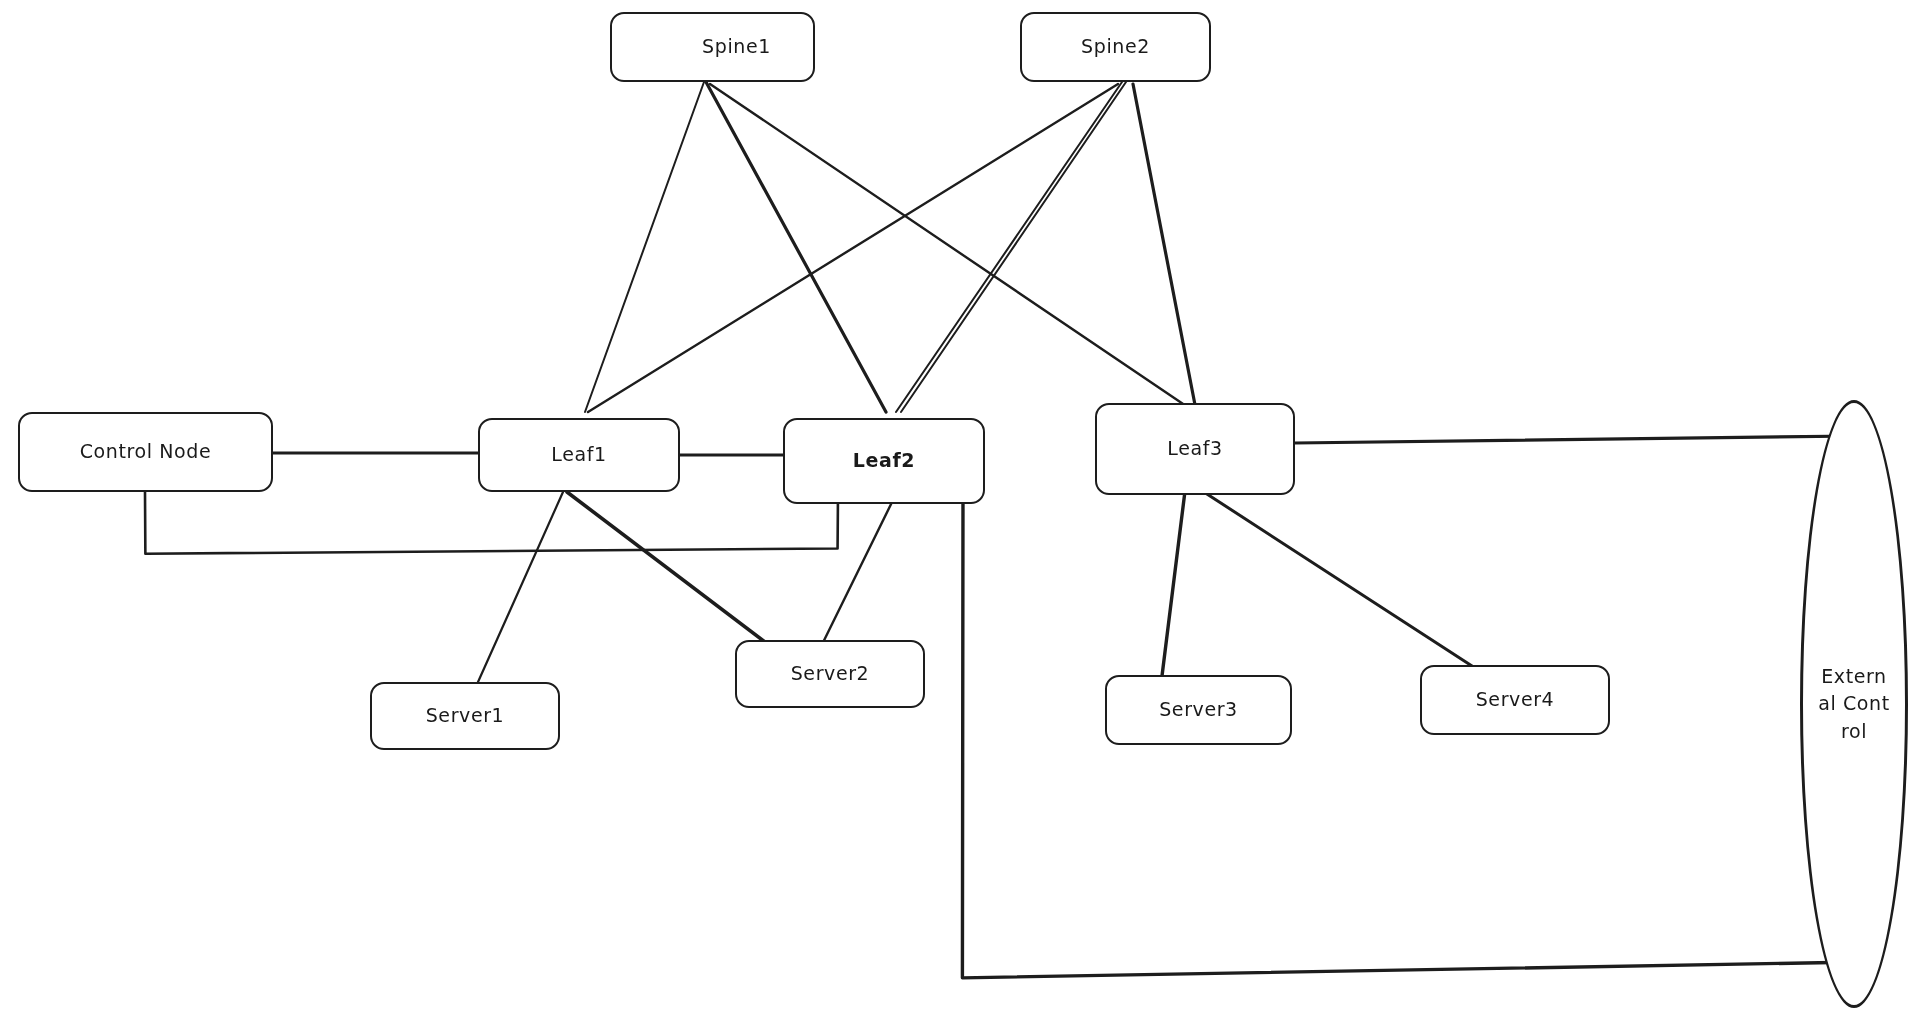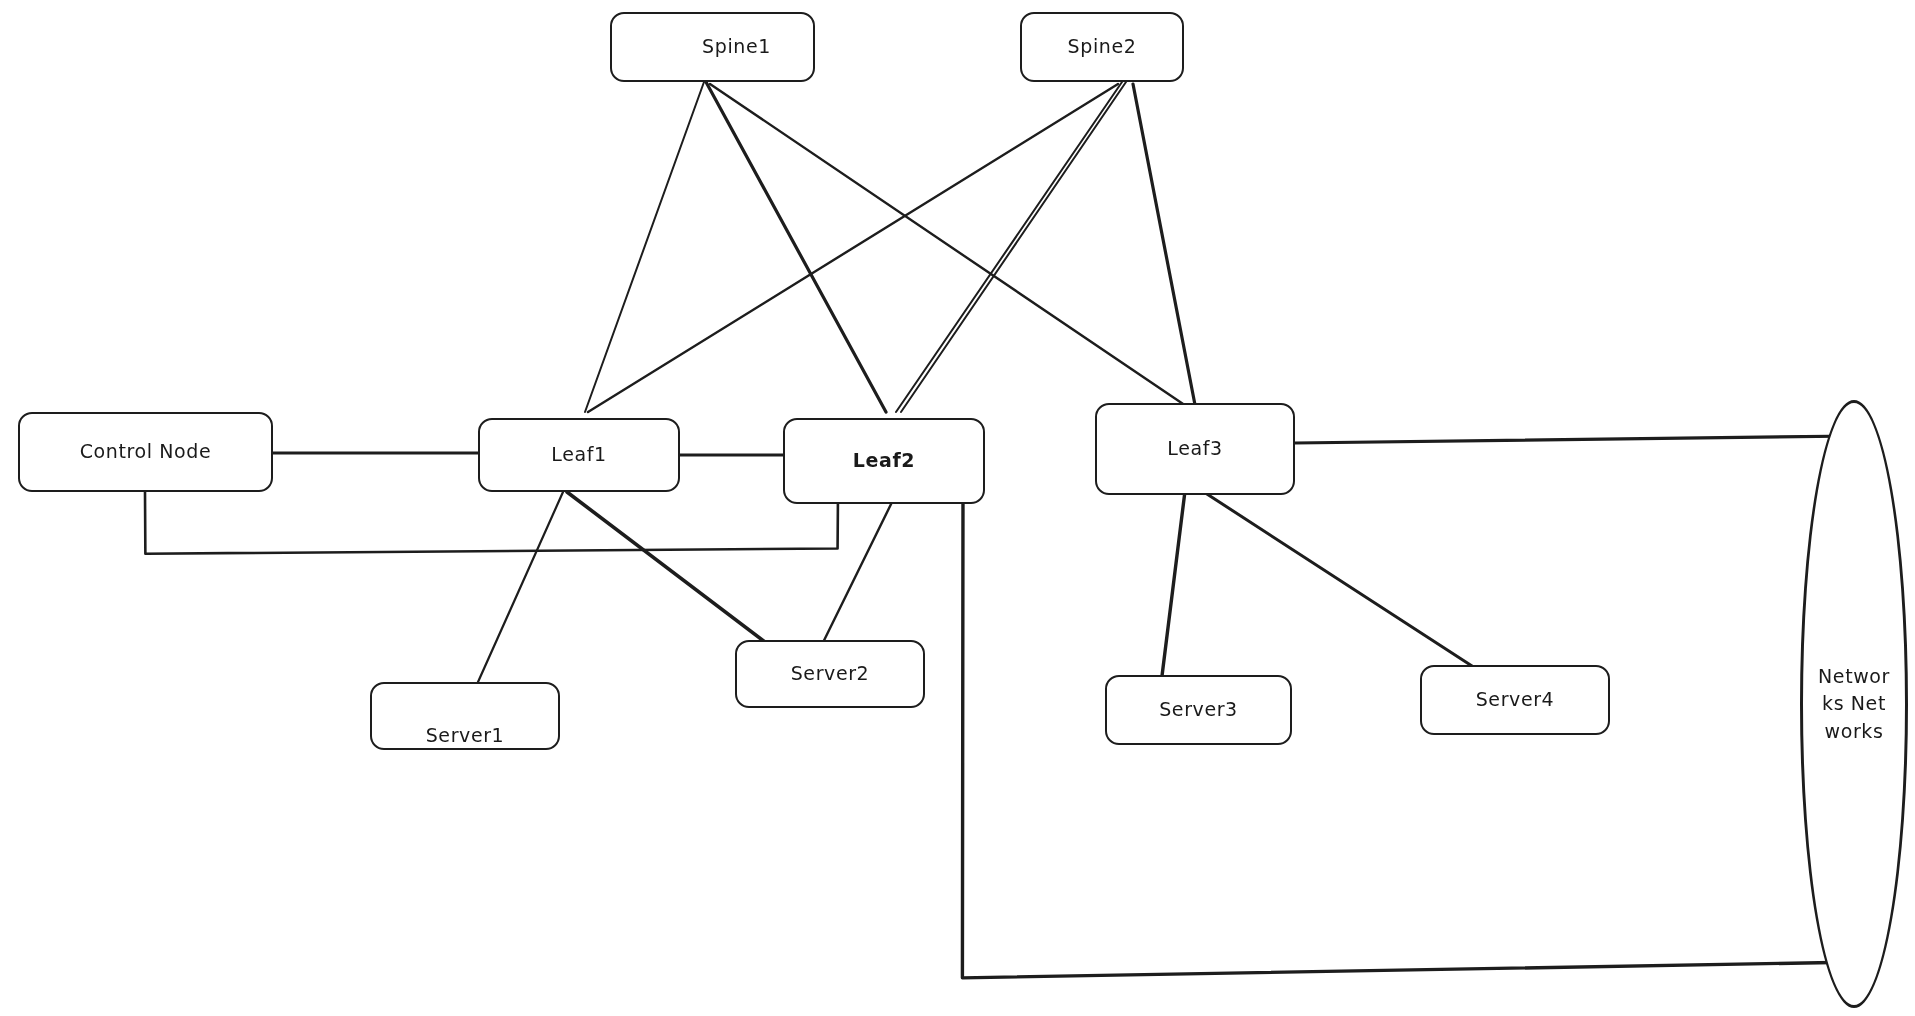--- a/index.html
+++ b/index.html
@@ -89,55 +89,55 @@
       <polyline points="1295,443 1856,436" fill="none" stroke="#1d1d1d" stroke-width="3.2" stroke-linecap="round" stroke-linejoin="round"></polyline>
       <polyline points="963,492 962.4021604938272,977.8328669410151 1860,962" fill="none" stroke="#1d1d1d" stroke-width="3.4" stroke-linecap="round" stroke-linejoin="round"></polyline>
     </svg>
 
   <div id="nodes">
 
     <div class="node" style="left: 610px; top: 12px; width: 205px; height: 70px; padding-left: 48px;">
       <span>Spine1</span>
     </div>
 
-    <div class="node" style="left: 1020px; top: 12px; width: 164px; height: 70px;">
+    <div class="node" style="left: 1020px; top: 12px; width: 191px; height: 70px;">
       <span>Spine2</span>
     </div>
 
     <div class="node" style="left: 10px; top: 412px; width: 255px; height: 80px; margin-left: 8px;">
       <span>Control Node</span>
     </div>
 
     <div class="node" style="left: 478px; top: 418px; width: 202px; height: 74px;">
       <span>Leaf1</span>
     </div>
 
     <div class="node" style="left: 783px; top: 418px; width: 202px; height: 86px; font-weight: bold;">
       <span>Leaf2</span>
     </div>
 
     <div class="node" style="left: 1095px; top: 403px; width: 200px; height: 92px;">
       <span>Leaf3</span>
     </div>
 
 
-    <div class="node" style="left: 370px; top: 682px; width: 190px; height: 68px; align-items: flex-end;">
+    <div class="node" style="left: 370px; top: 682px; width: 190px; height: 68px;">
       <span>Server1</span>
     </div>
 
     <div class="node" style="left: 735px; top: 640px; width: 190px; height: 68px;">
       <span>Server2</span>
     </div>
 
     <div class="node" style="left: 1105px; top: 675px; width: 187px; height: 70px;">
       <span>Server3</span>
     </div>
 
     <div class="node" style="left: 1420px; top: 665px; width: 190px; height: 70px;">
       <span>Server4</span>
     </div>
 
     <div class="node cloud" style="left: 1800px; top: 400px; width: 108px; height: 608px;">
-      <span>Networks Networks</span>
+      <span>External Control</span>
     </div>
 
   </div>
 </div>
 
 </body></html>

